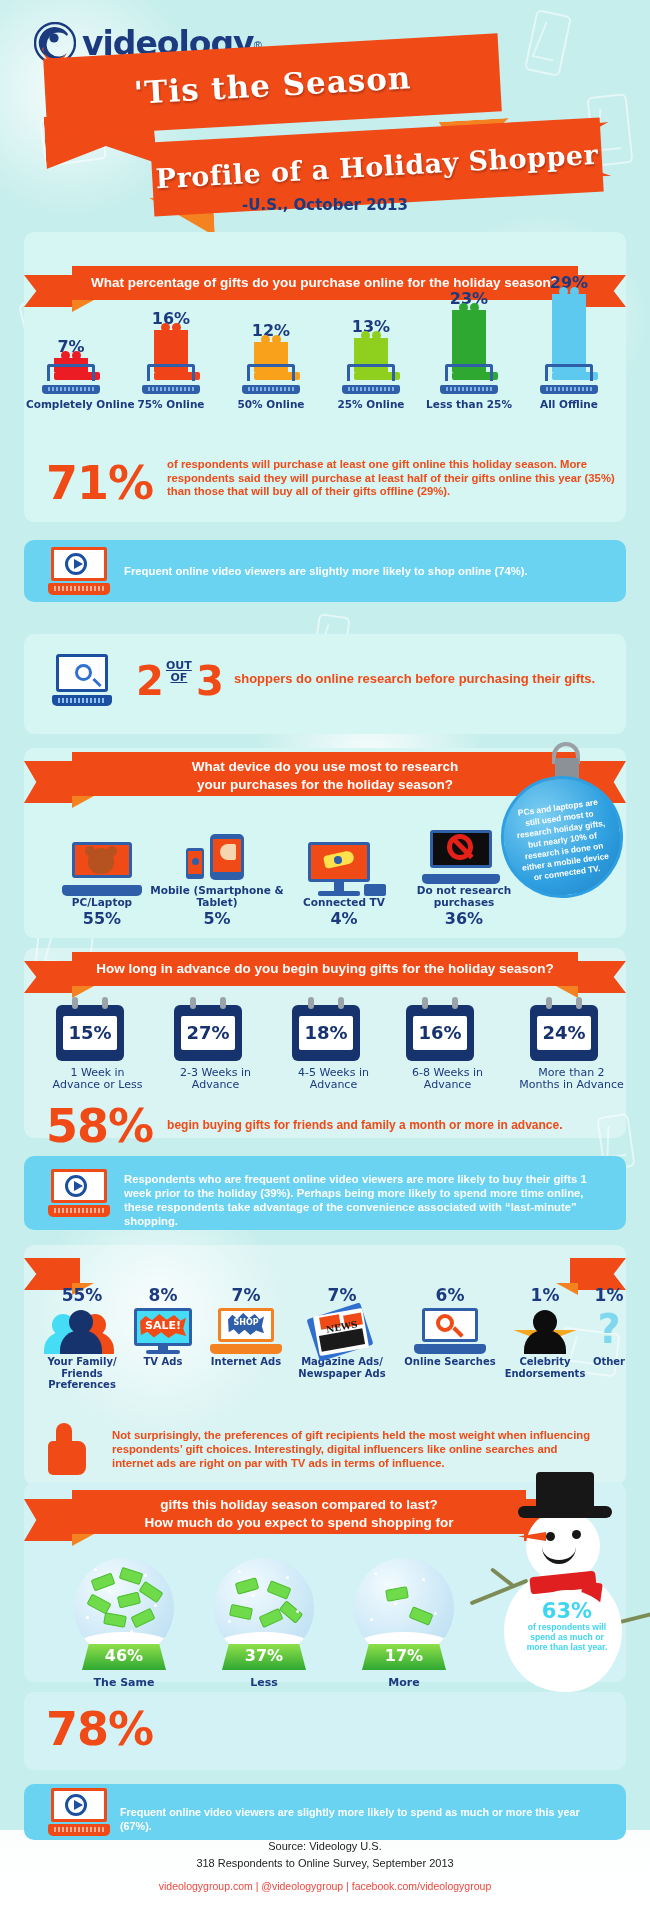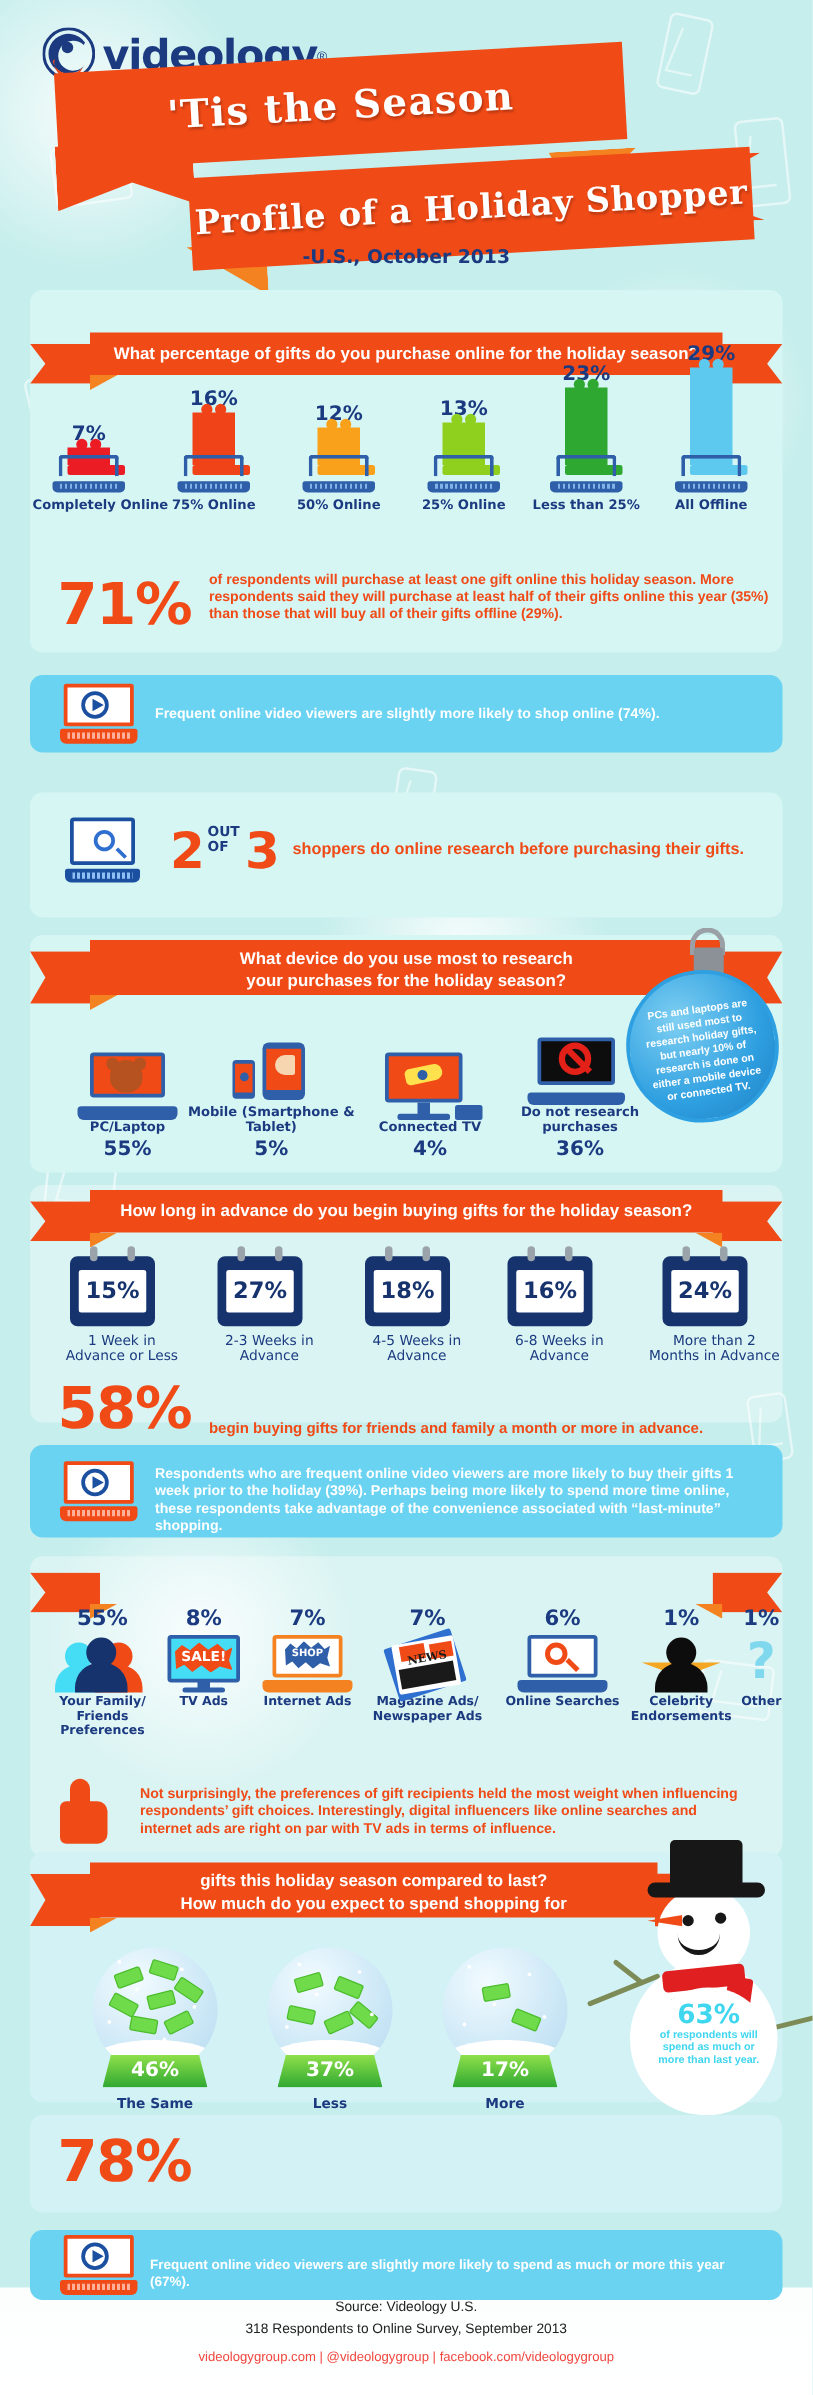--- a/index.html
+++ b/index.html
@@ -150,21 +150,21 @@
   .oot .mag:after{ content:""; position:absolute; left:14px; top:14px; width:10px; height:3px;
      background:#2f6fd0; transform:rotate(45deg); }
   .oot .lbs{ position:absolute; left:0; bottom:0; width:60px; height:11px; background:#1b4fa0;
      border-radius:2px 2px 5px 5px; }
   .oot .lbs:after{ content:""; position:absolute; left:6px; top:3px; right:6px; height:5px;
      background:repeating-linear-gradient(90deg,#8fc0f5 0 2px,#1b4fa0 2px 4px); }
   .oot .n{ position:absolute; font-size:40px; font-weight:bold; color:#f04a17; font-family:"DejaVu Sans",sans-serif;}
   .oot .n2{ left:112px; top:20px; }
   .oot .n3{ left:172px; top:20px; }
   .oot .oo{ position:absolute; left:142px; top:22px; font-size:11px; font-weight:bold; color:#1b3a80;
-     line-height:12px; text-align:left; font-family:"DejaVu Sans",sans-serif;}
+     line-height:12px; text-align:center; font-family:"DejaVu Sans",sans-serif;text-decoration:underline;}
   .oot .tail{ position:absolute; left:210px; top:33px; font-size:13px; font-weight:bold; color:#f04a17; }
 
   
   .devrow{ position:absolute; left:24px; top:818px; width:602px; height:110px; }
   .devcol{ position:absolute; bottom:0; text-align:center; }
   .devlabel{ font-size:10.5px; font-weight:bold; color:#1b3a80; line-height:12px;
      font-family:"DejaVu Sans",sans-serif; }
   .devpct{ font-size:16px; font-weight:bold; color:#1b3a80; font-family:"DejaVu Sans",sans-serif; margin-top:1px;}
   .dev-ornament{
     position:absolute; left:477px; top:-42px; width:122px; height:122px; border-radius:50%;
@@ -566,21 +566,21 @@
       <div class="callabel">6-8 Weeks in Advance</div>
     </div>
     <div class="calcol" style="left:478px;width:124px;">
       <div class="cal">
           <div class="win">24%</div>
         </div>
       <div class="callabel">More than 2 Months in Advance</div>
     </div>
   </div>
 
-  <div class="callout" style="left:46px;top:1103px;align-items:flex-end;">
+  <div class="callout" style="left:46px;top:1103px;">
     <div class="big">58%</div>
     <div class="txt" style="font-size:12px;">begin buying gifts for friends and family a month or more in advance.</div>
   </div>
 
   <div class="vnote" style="top:1156px;height:74px;">
     <div class="vicon">
       <div class="sc"></div>
         <div class="play"></div>
         <div class="kb"></div>
     </div>

